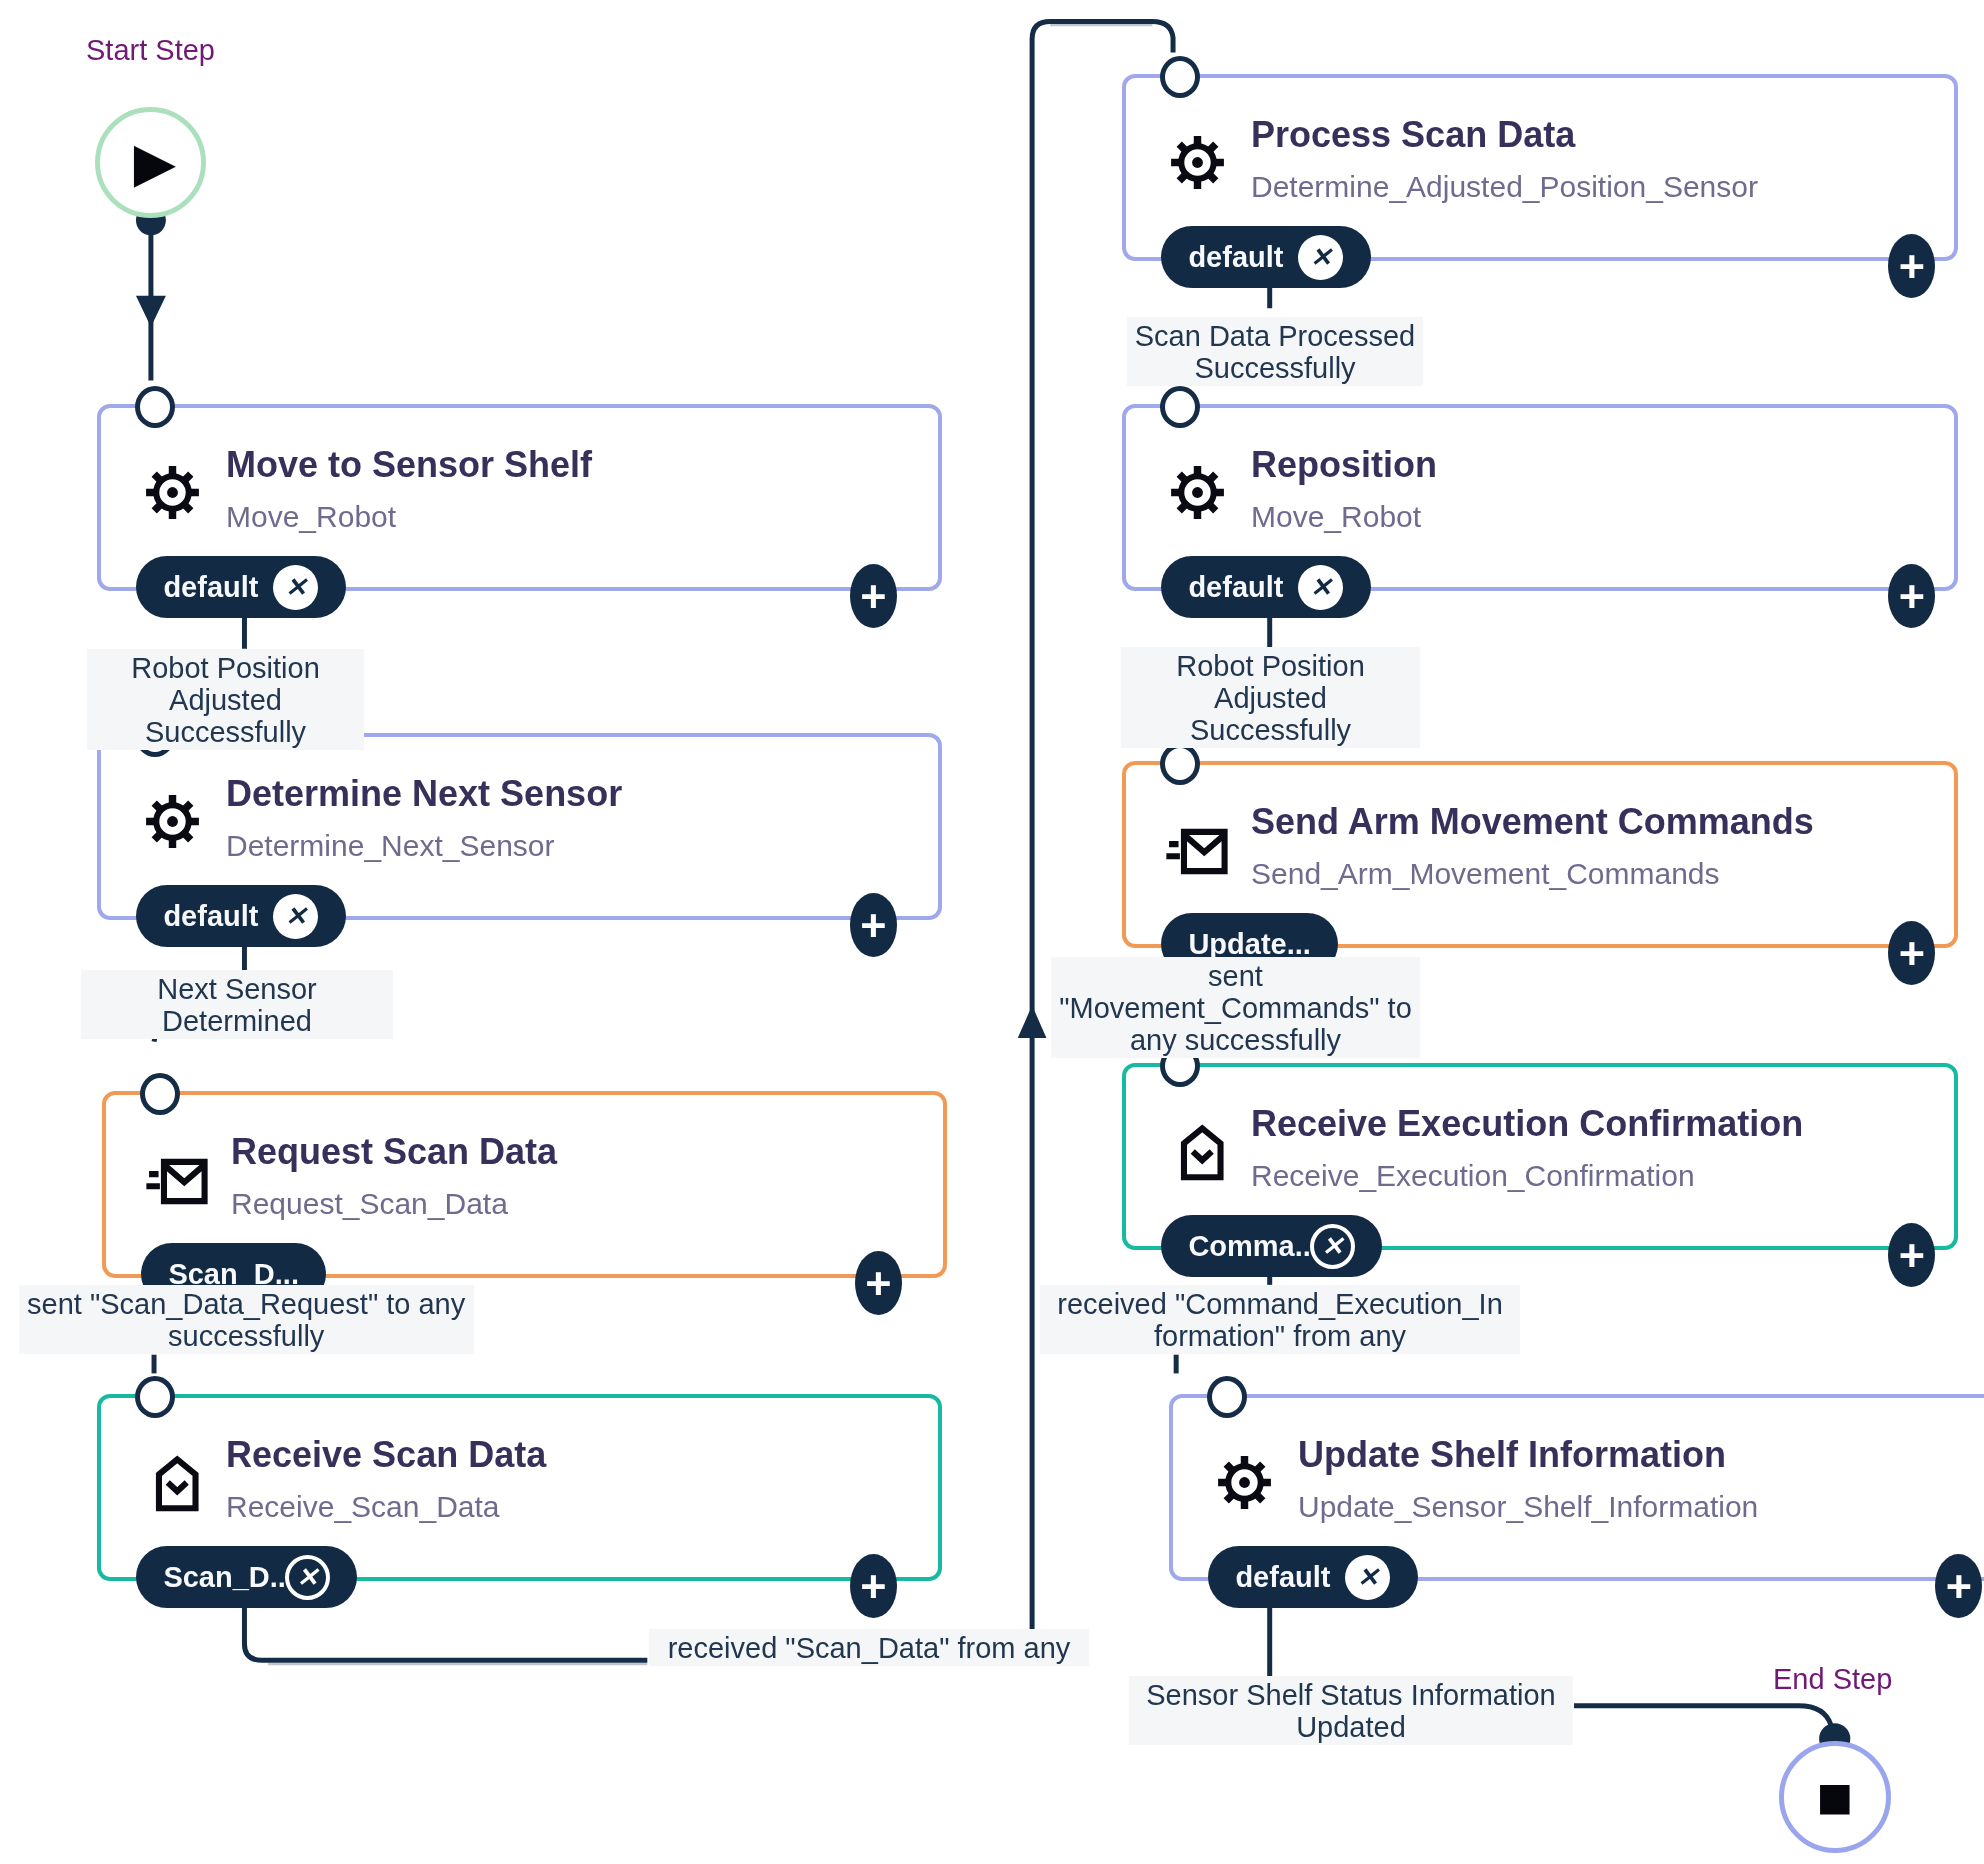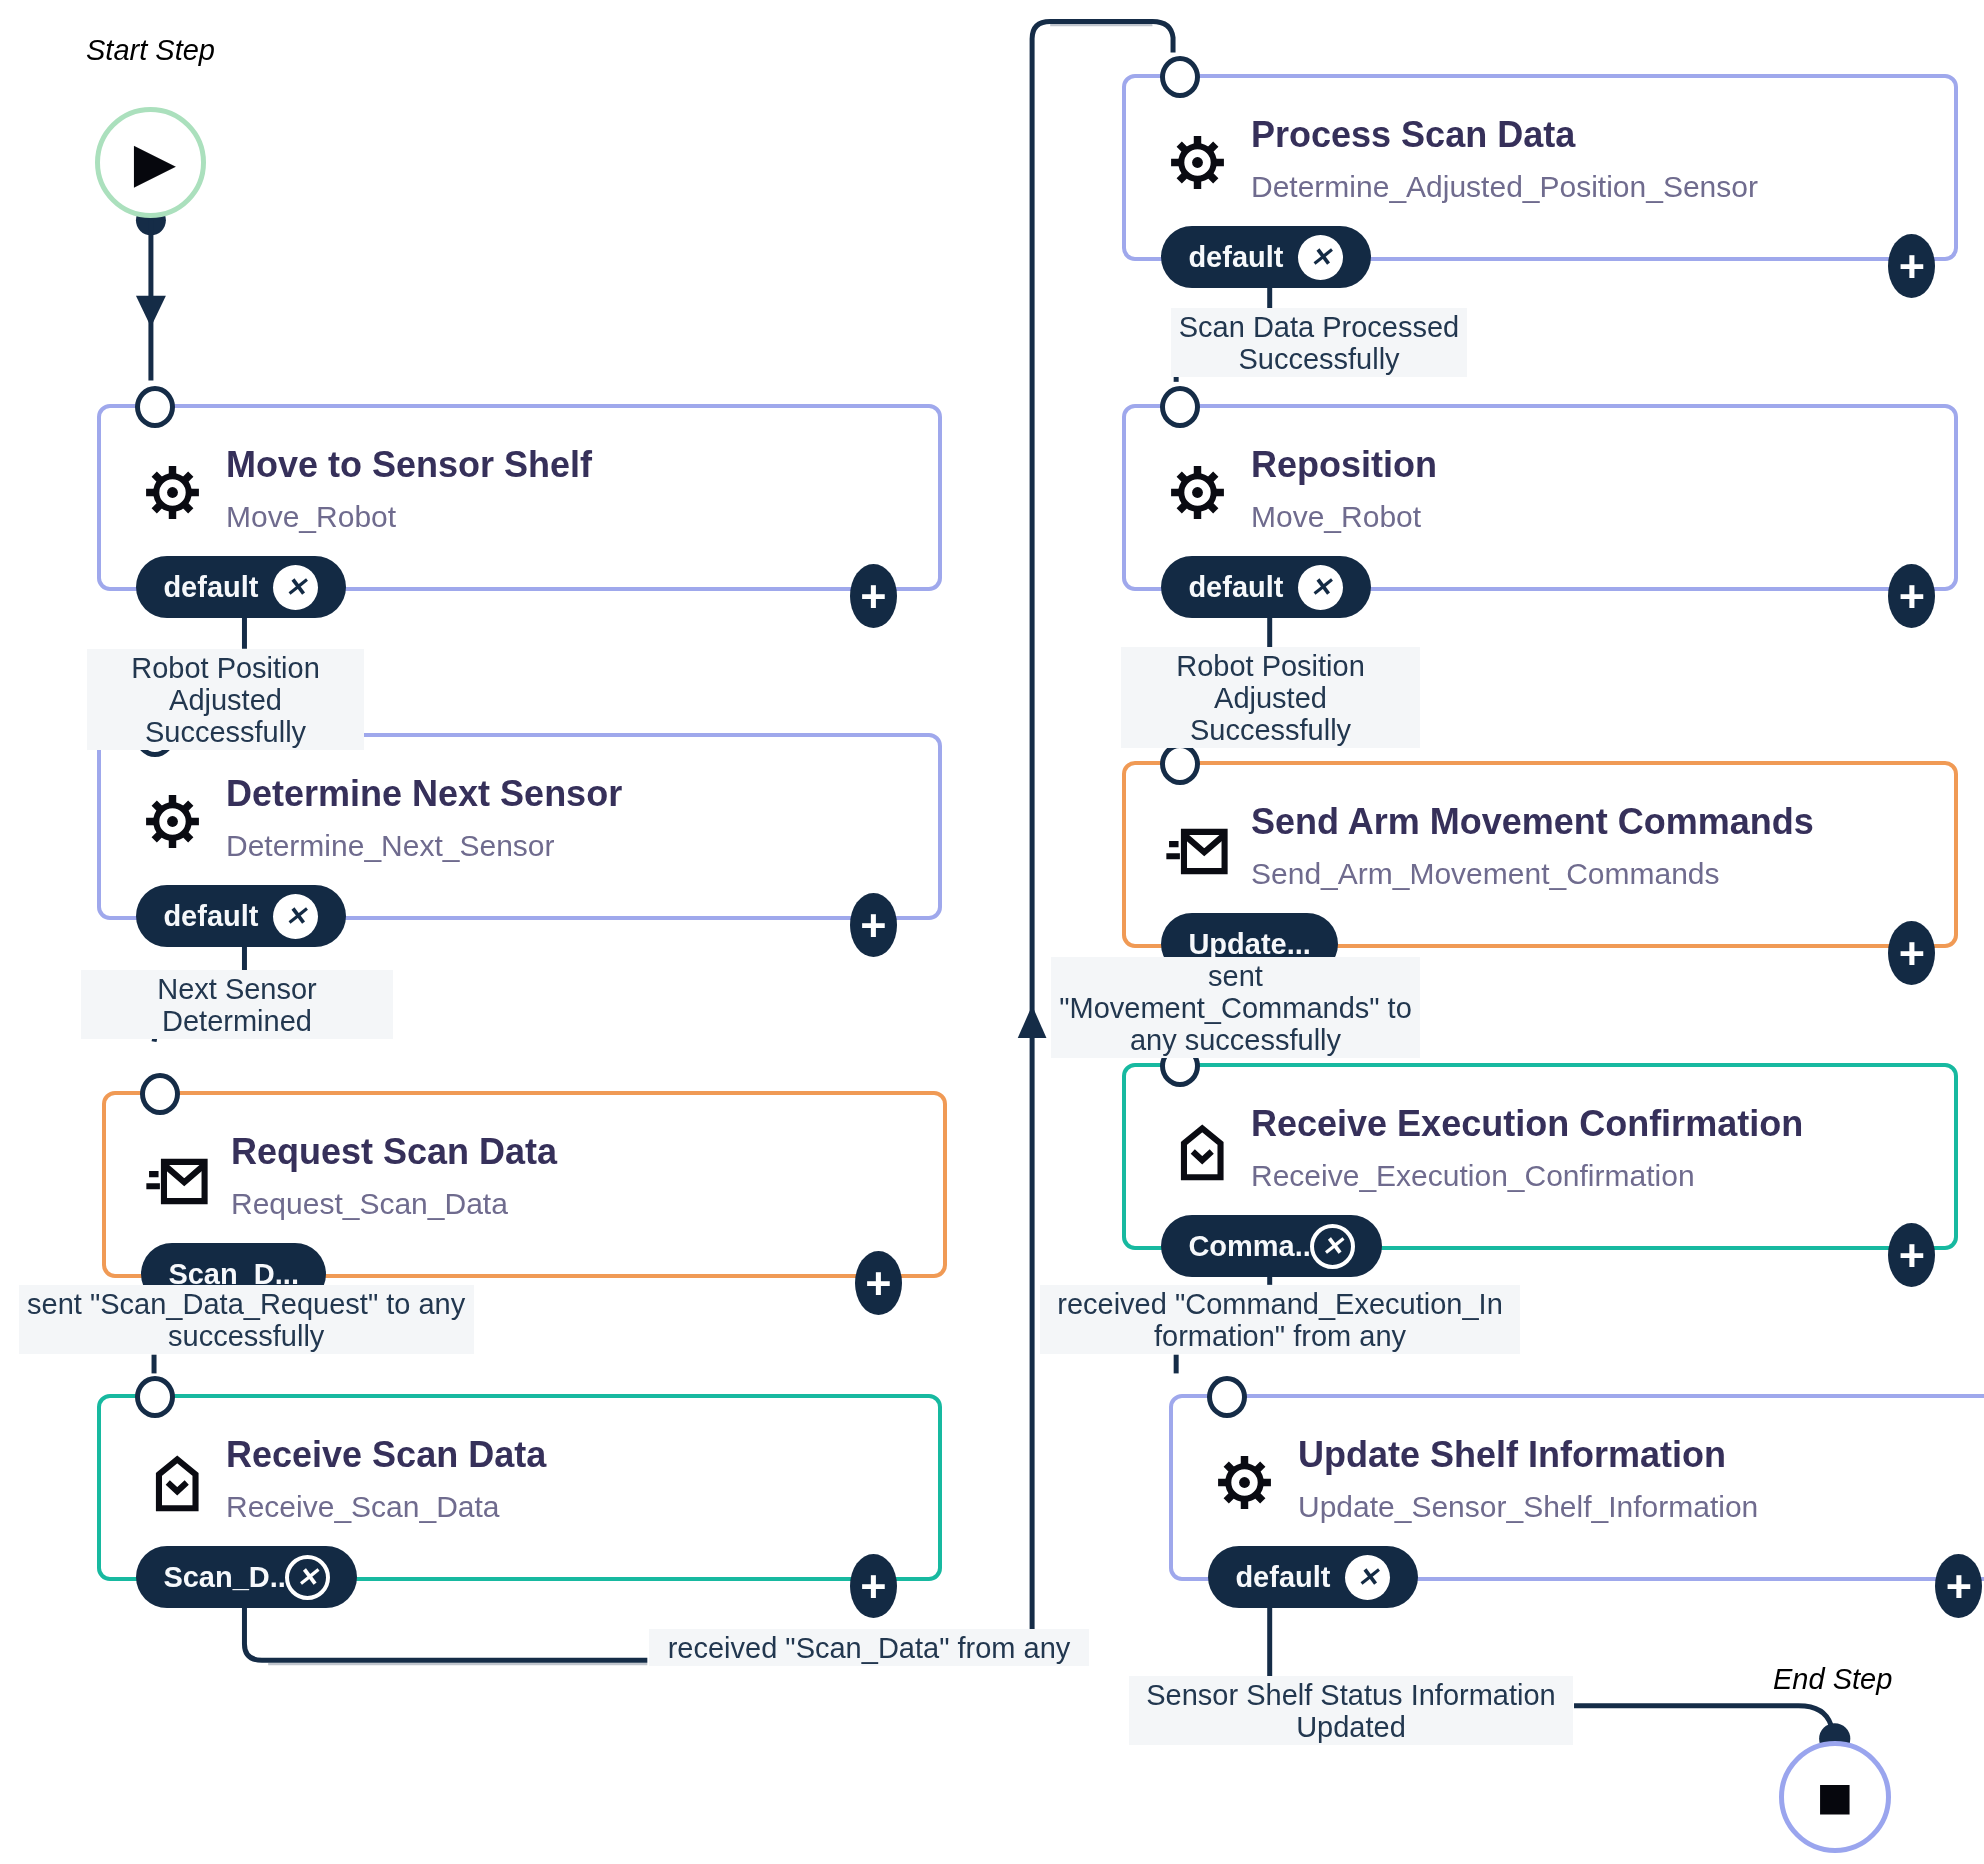--- a/index.html
+++ b/index.html
@@ -27,21 +27,21 @@
            display:flex;align-items:center;justify-content:center;font-size:26px;font-weight:700;flex:none;}
   .x-badge.ring{background:#132A44;color:#ffffff;border:4.4px solid #ffffff;margin-left:-24px;box-sizing:border-box;}
 
   .plus{position:absolute;right:41px;top:156px;width:47px;height:64px;border-radius:50%;
         background:#132A44;color:#ffffff;display:flex;align-items:center;justify-content:center;
         font-size:45px;font-weight:700;line-height:1;}
   .node.right .plus{right:18.7px;}
 
   .edge-label{position:absolute;background:#F4F6F8;color:#22374F;font-size:29px;line-height:32px;
               text-align:center;padding:2.5px 5px;white-space:pre-line;box-sizing:border-box;}
-  .step-label{position:absolute;font-size:29px;color:#000000;white-space:nowrap;font-style:italic;}
+  .step-label{position:absolute;font-size:29px;color:#701a75;white-space:nowrap;}
 
   .start-circle{position:absolute;left:95px;top:107px;width:111px;height:111px;
                 border:5px solid #ABE0BD;border-radius:50%;display:flex;align-items:center;
                 justify-content:center;box-sizing:border-box;background:#fff;}
   .start-circle .glyph{font-size:55px;color:#06070D;padding-left:8.7px;line-height:1;}
   .end-circle{position:absolute;left:1779px;top:1741px;width:112px;height:112px;
               border:5px solid #9AA5EE;border-radius:50%;display:flex;align-items:center;
               justify-content:center;box-sizing:border-box;background:#fff;}
   .end-circle .glyph{font-size:61px;color:#06070D;line-height:1;}
 </style>
@@ -302,21 +302,21 @@
         <span>+</span>
       </div>
   </div>
 
   <div class="edge-label" style="left:87px;top:649px;width:277px;">Robot Position Adjusted
 Successfully</div>
   <div class="edge-label" style="left:81px;top:970px;width:312px;">Next Sensor Determined</div>
   <div class="edge-label" style="left:18.7px;top:1285px;width:455px;">sent "Scan_Data_Request" to any
 successfully</div>
   <div class="edge-label" style="left:649px;top:1629px;width:440px;">received "Scan_Data" from any</div>
-  <div class="edge-label" style="left:1127px;top:308px;width:296px;margin-left:44px;">Scan Data Processed
+  <div class="edge-label" style="left:1127px;top:317px;width:296px;">Scan Data Processed
 Successfully</div>
   <div class="edge-label" style="left:1121px;top:647px;width:299px;">Robot Position Adjusted
 Successfully</div>
   <div class="edge-label" style="left:1051px;top:957px;width:369px;">sent "Movement_Commands" to
 any successfully</div>
   <div class="edge-label" style="left:1040px;top:1285px;width:480px;">received "Command_Execution_In
 formation" from any</div>
   <div class="edge-label" style="left:1129px;top:1676px;width:444px;">Sensor Shelf Status Information
 Updated</div>
 

